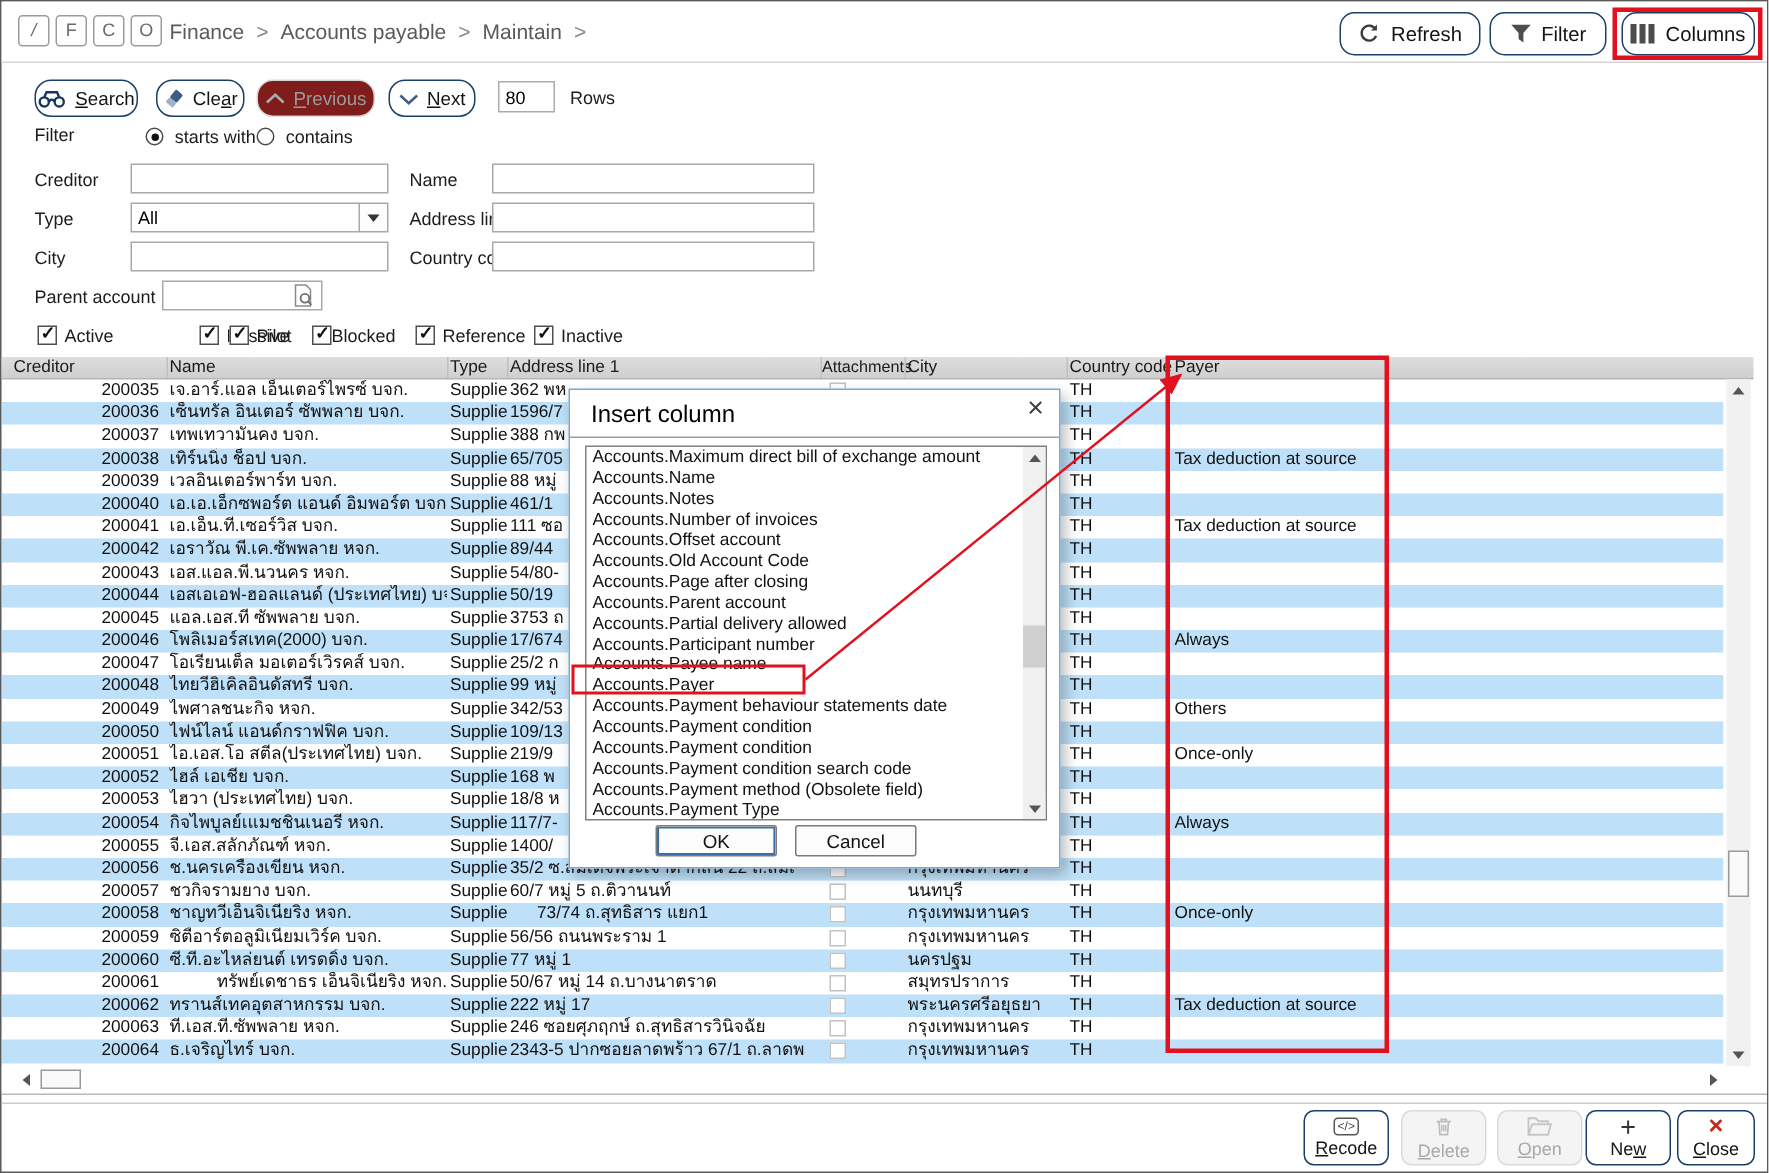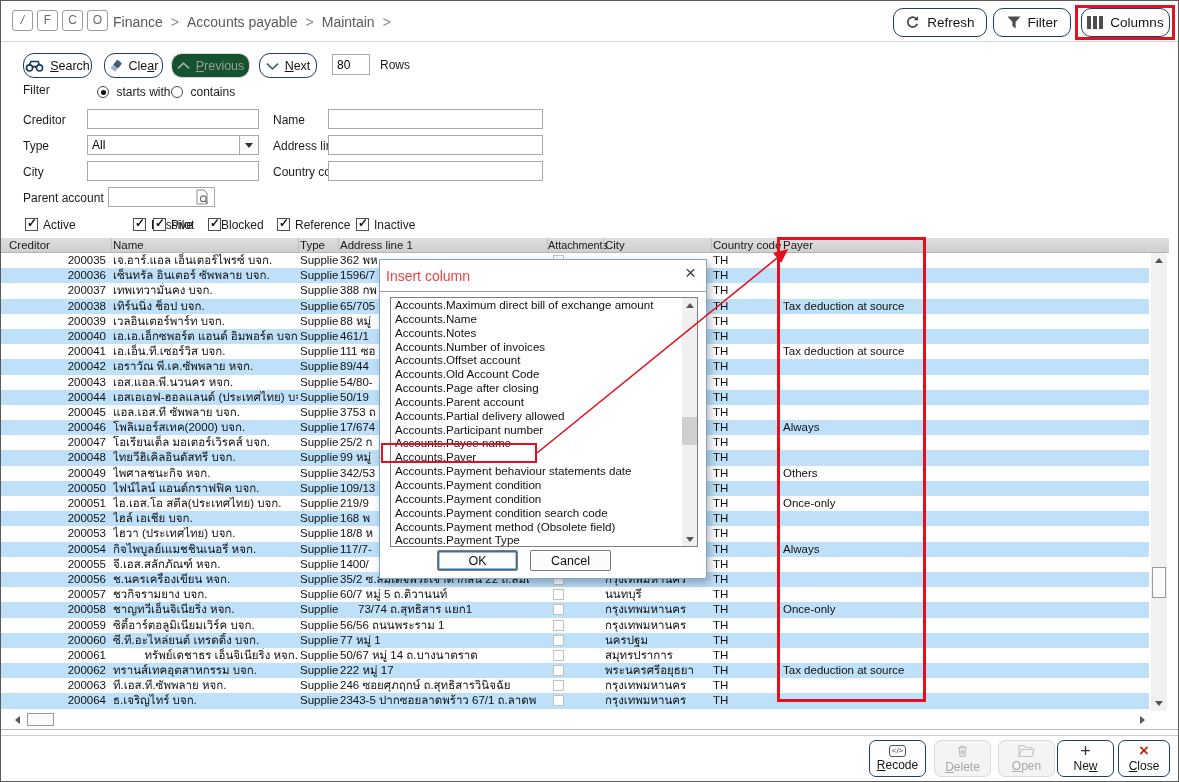--- a/index.html
+++ b/index.html
@@ -11,21 +11,21 @@
 .topbar{left:0;top:0;width:100%;height:41px;background:#fff;border-bottom:1px solid #d6d6d6}
 .qbtn{display:inline-block;width:21px;height:21px;margin-right:4px;border:1px solid #9c9c9c;border-radius:3px;background:#fff;color:#6a6a6a;font-size:12px;line-height:19px;text-align:center;font-family:"Liberation Sans",sans-serif}
 .qbtn.it{font-style:italic}
 .crumb{color:#5a5a5a;font-size:14px}
 .crumbsep{color:#8a8a8a;font-size:14px;margin:0 8px}
 .pill{display:flex;align-items:center;justify-content:center;gap:7px;height:29px;background:#fff;border:1.6px solid #1c3f68;border-radius:10px;font-size:13.5px;color:#141414;font-family:"Liberation Sans",sans-serif;cursor:pointer}
 .colbars{display:flex;gap:2px}
 .colbars i{display:block;width:4px;height:13px;background:#4d4d4d}
 
 .tbtn{display:flex;align-items:center;justify-content:center;gap:6px;height:25px;background:#fff;border:1.5px solid #1c3f68;border-radius:11px;font-size:12.5px;color:#141414;cursor:pointer;font-family:"Liberation Sans",sans-serif}
-.tbtn.disabled{border-color:#d7d7d7;background:#14532d;color:#9b9b9b;cursor:default}
+.tbtn.disabled{border-color:#d7d7d7;background:#7f1d1d;color:#9b9b9b;cursor:default}
 .u{text-decoration:underline}
 .rowsinput{width:38px;height:21px;border:1px solid #ababab;font-size:12px;padding:1px 4px;font-family:"Liberation Sans",sans-serif}
 .lbl{font-size:12px;color:#1c1c1c;white-space:nowrap}
 
 .fin{height:20px;border:1px solid #a9a9a9;background:#fff;font-size:12px;padding:1px 4px;font-family:"Liberation Sans",sans-serif}
 .combo{height:20px;border:1px solid #a9a9a9;background:#fff;display:flex;align-items:center}
 .combo .val{flex:1;font-size:12px;padding-left:4px}
 .combo .dd{width:19px;height:18px;border-left:1px solid #a9a9a9;display:flex;align-items:center;justify-content:center;background:#fdfdfd}
 .tri-dn{width:0;height:0;border-left:4px solid transparent;border-right:4px solid transparent;border-top:5px solid #333}
 .tri-up2{width:0;height:0;border-left:4px solid transparent;border-right:4px solid transparent;border-bottom:5px solid #555}
@@ -48,21 +48,21 @@
 .sbbtn{position:absolute;width:16px;height:15px;background:#f1f1f1;display:flex;align-items:center;justify-content:center}
 .sbthumb{position:absolute;background:#fafafa;border:1px solid #9a9a9a}
 
 .fbtn{display:flex;flex-direction:column;align-items:center;justify-content:center;gap:1px;width:57px;height:37px;background:#fff;border:1.5px solid #1c3f68;border-radius:7px;font-size:12px;color:#141414;cursor:pointer;font-family:"Liberation Sans",sans-serif}
 .fbtn.disabled{border-color:#dadada;background:#f4f4f4;color:#a8a8a8;cursor:default}
 .codebadge{display:inline-block;border:1.2px solid #555;border-radius:3px;font-size:8px;padding:0 2px;color:#444;line-height:10px}
 .xmark{font-weight:bold;color:#c42b1c;font-size:17px;line-height:14px}
 .plus{font-size:18px;line-height:14px;color:#333}
 
 .dialog{left:378px;top:258px;width:328px;height:320px;background:#fff;border:1px solid #79a7d4;box-shadow:3px 4px 9px rgba(0,0,0,.28);z-index:40}
-.dlgtitle{position:absolute;left:6px;top:8px;font-size:14px;color:#ef4444}
+.dlgtitle{position:absolute;left:14px;top:8px;font-size:16px;color:#000000}
 .dlgclose{position:absolute;right:10px;top:2px;font-size:19px;color:#3e3e3e;background:none;border:none;cursor:pointer;font-family:"Liberation Sans",sans-serif}
 .dlgsep{position:absolute;left:0;top:31px;width:100%;border-top:1px solid #9e9e9e}
 .dlglist{position:absolute;left:10px;top:37px;width:308px;height:250px;border:1px solid #7f7f7f;overflow:hidden;background:#fff}
 .dlglist .it{height:13.85px;line-height:13.9px;font-size:11.6px;color:#111;padding-left:4px;white-space:nowrap;overflow:hidden;width:292px}
 .dlgsb{position:absolute;right:0;top:0;width:15px;height:248px;background:#f0f0f0}
 .dlgbtn{position:absolute;width:81px;height:21px;background:#fcfcfc;border:1px solid #7b7b7b;border-radius:2px;font-size:12.5px;color:#111;font-family:"Liberation Sans",sans-serif;cursor:pointer}
 .dlgbtn.def{box-shadow:0 0 0 1.4px #3b6ea5 inset}
 
 .redbox{position:absolute;border:3px solid #e3101f;background:transparent;pointer-events:none}
 </style>

